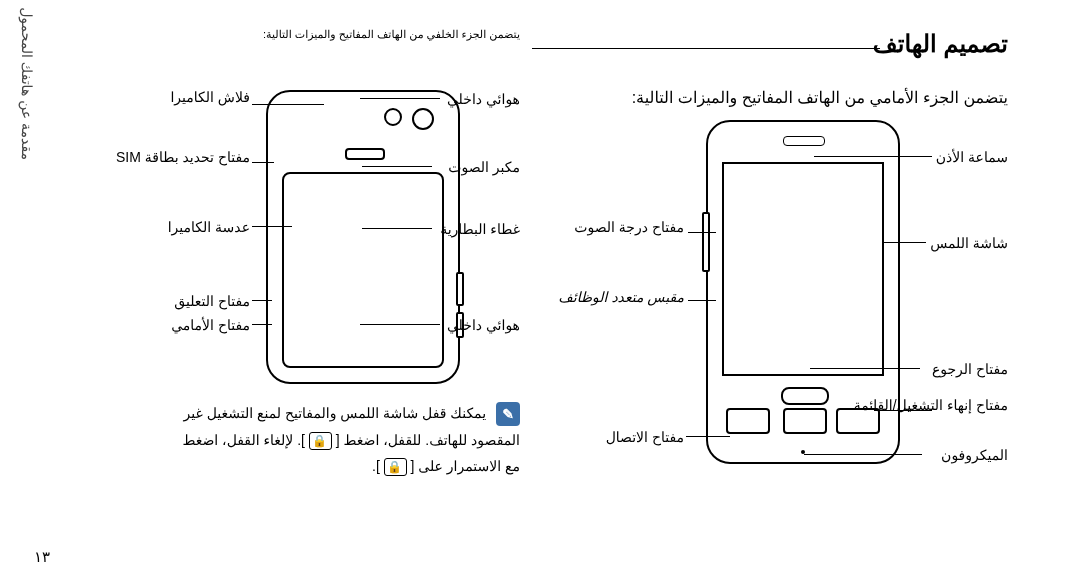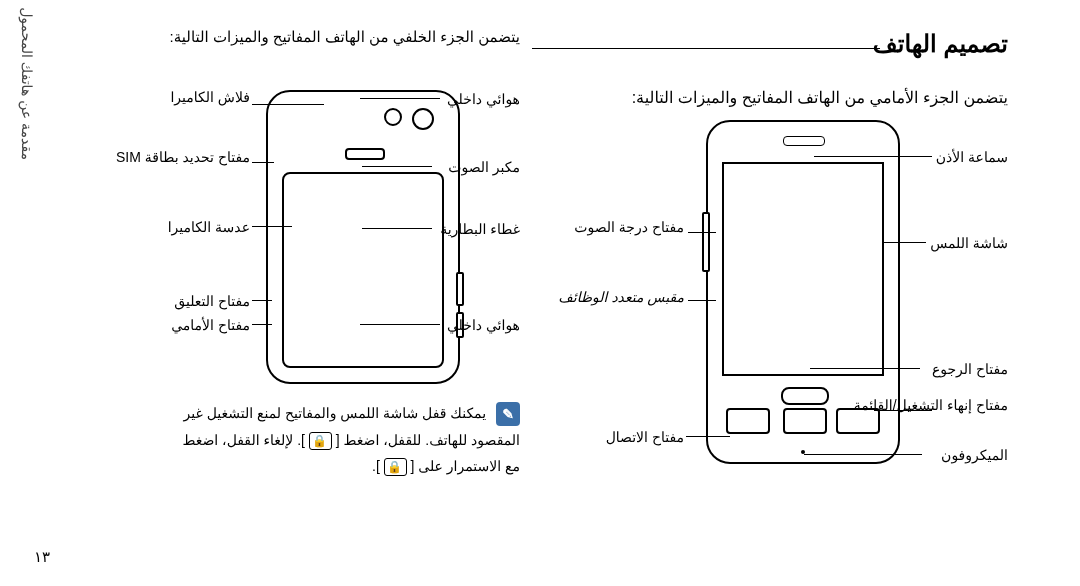--- a/index.html
+++ b/index.html
@@ -137,21 +137,21 @@
   .leader {
     position: absolute;
     background: #000;
   }
 
   
   .back-caption {
     position: absolute;
     top: 28px;
     right: 560px;
-    font-size: 15px;
+    font-size: 11px;
   }
   .back-device {
     position: absolute;
     top: 90px;
     right: 620px;
     width: 190px;
     height: 290px;
     border: 2px solid #000;
     border-radius: 24px;
     background: #fff;

